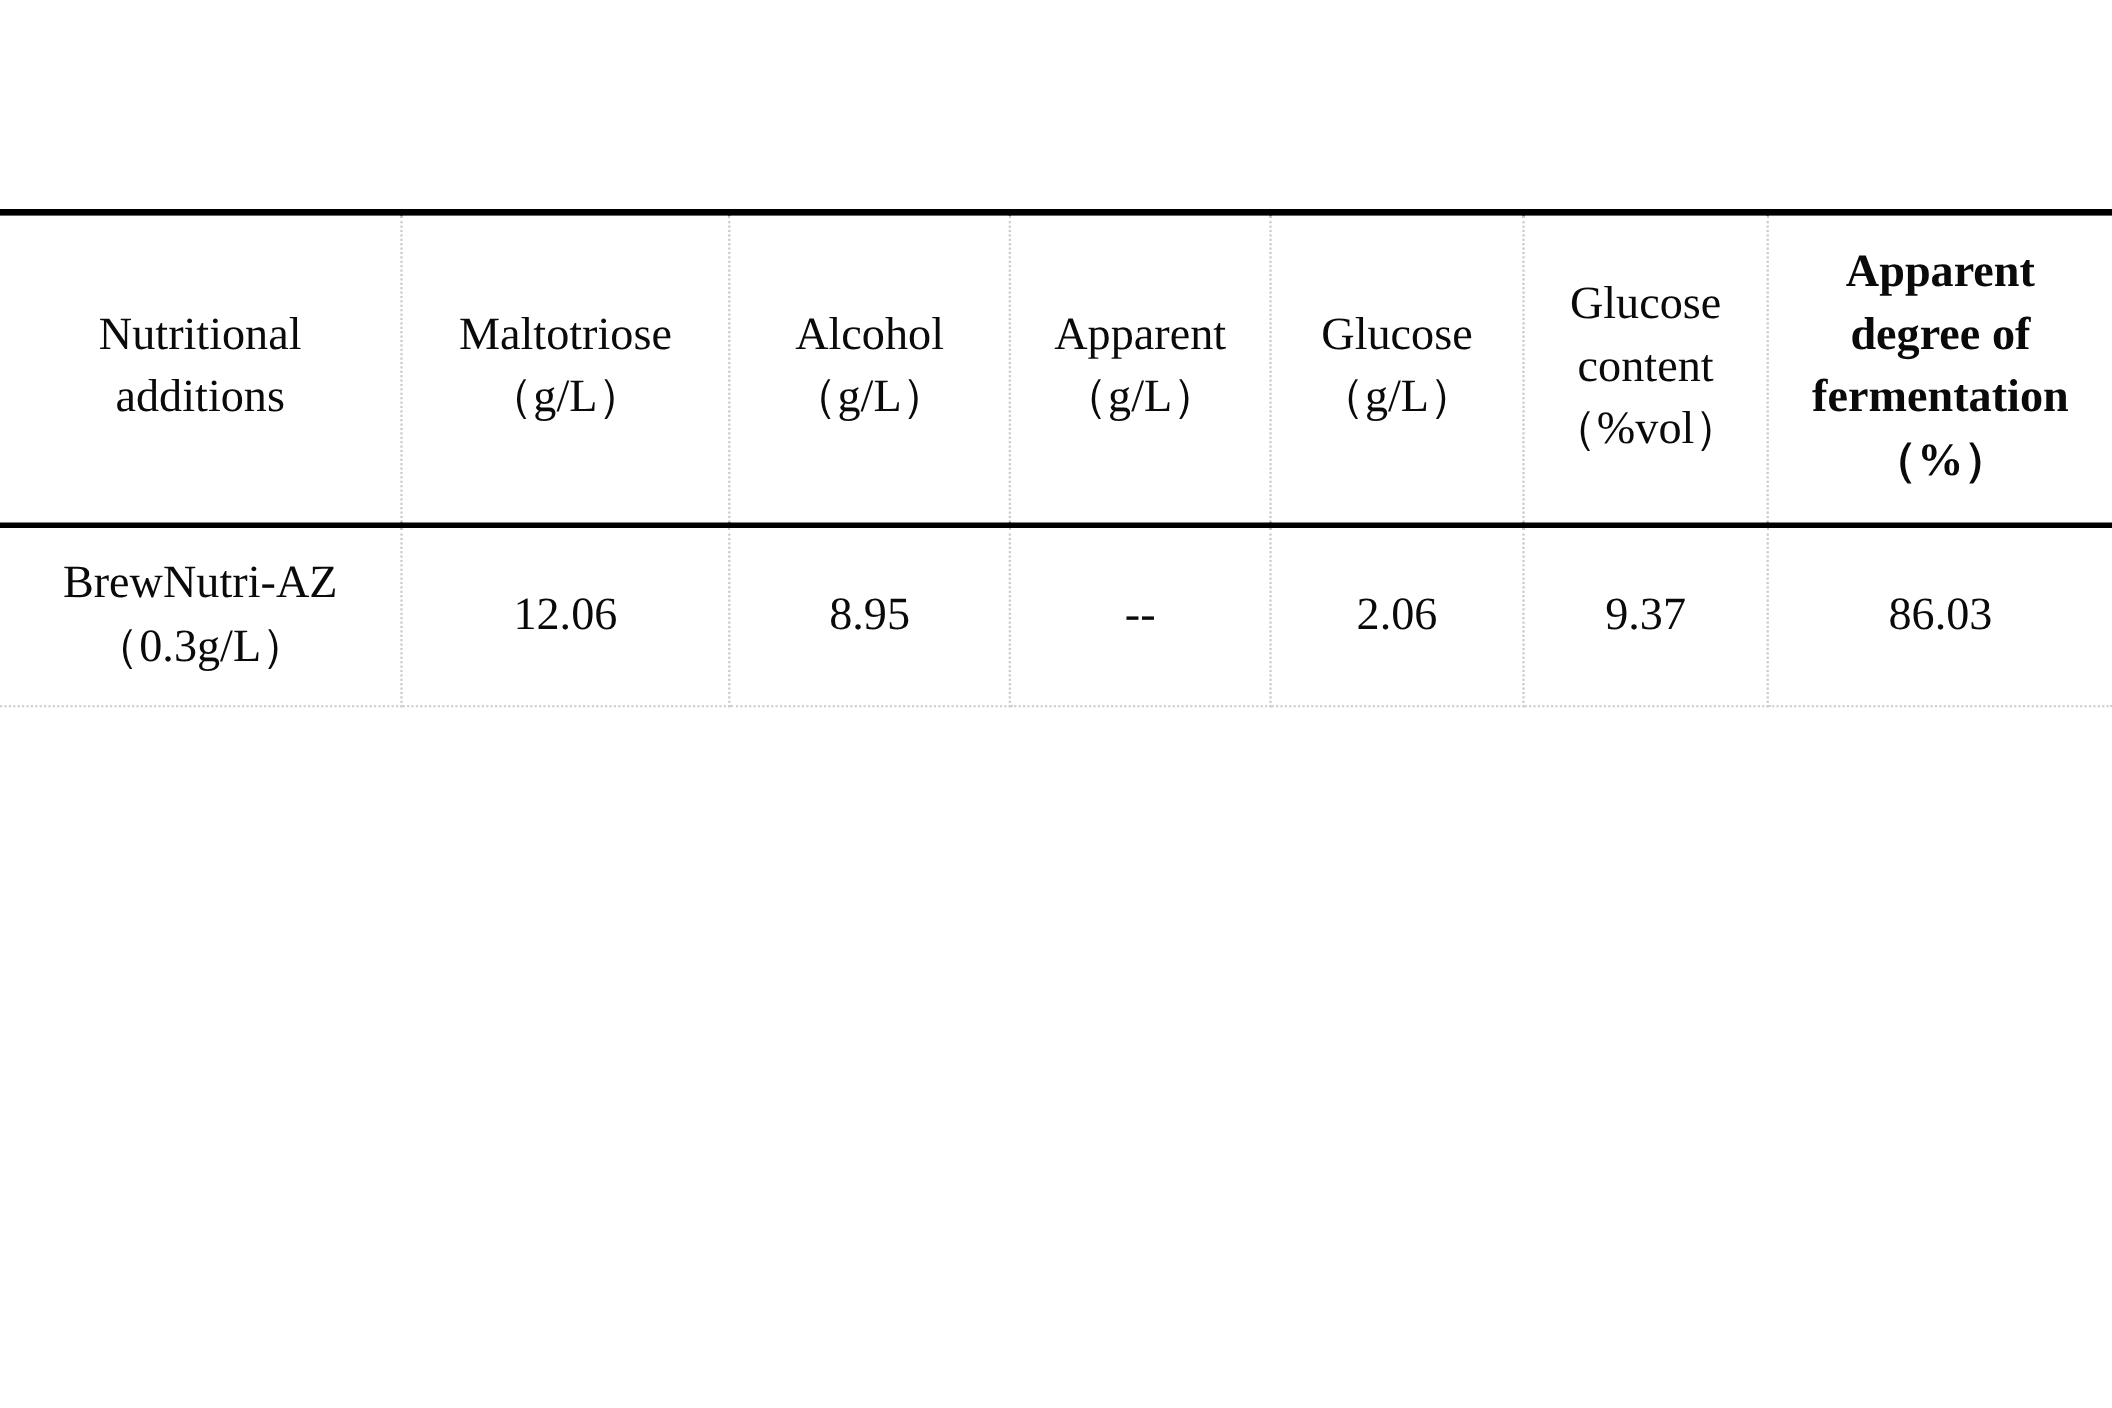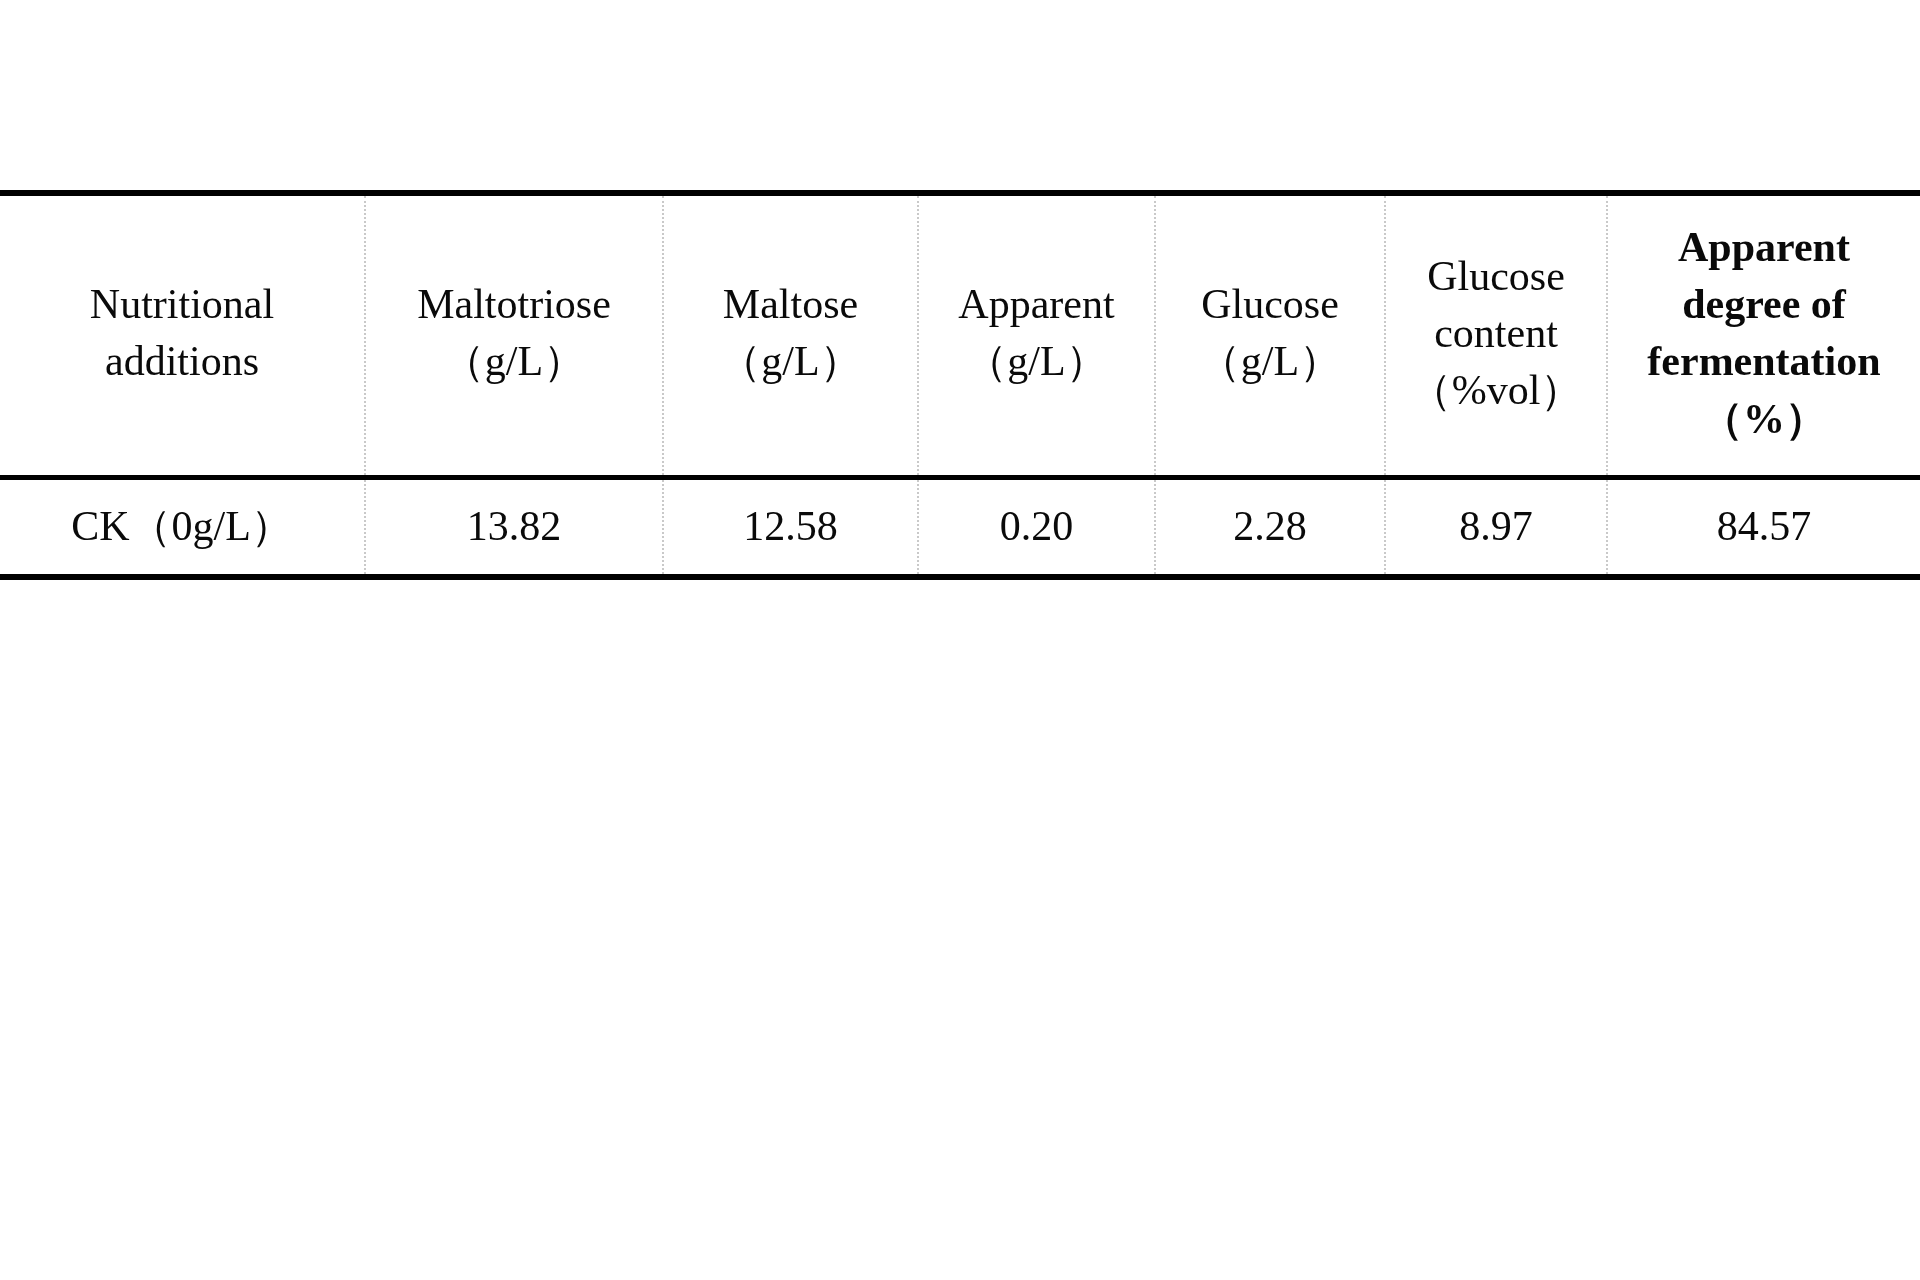--- a/index.html
+++ b/index.html
@@ -101,21 +101,21 @@
         <tr>
           <th>
             <span class="cell-line">Nutritional</span>
             <span class="cell-line">additions</span>
           </th>
           <th>
             <span class="cell-line">Maltotriose</span>
             <span class="cell-line nowrap">（g/L）</span>
           </th>
           <th>
-            <span class="cell-line">Maltose</span>
+            <span class="cell-line">Alcohol</span>
             <span class="cell-line nowrap">（g/L）</span>
           </th>
           <th>
             <span class="cell-line">Apparent</span>
             <span class="cell-line nowrap">（g/L）</span>
           </th>
           <th>
             <span class="cell-line">Glucose</span>
             <span class="cell-line nowrap">（g/L）</span>
           </th>
@@ -126,27 +126,28 @@
           </th>
           <th>
             <span class="cell-line">Apparent</span>
             <span class="cell-line">degree of</span>
             <span class="cell-line">fermentation</span>
             <span class="cell-line nowrap">（%）</span>
           </th>
         </tr>
       </thead>
       <tbody>
-        <tr class="row-1">
+        <tr class="row-0">
           <td>
-            <span class="cell-line nowrap">CK（0g/L）</span>
+            <span class="cell-line">BrewNutri-AZ</span>
+            <span class="cell-line nowrap">（0.3g/L）</span>
           </td>
-          <td>13.82</td>
-          <td>12.58</td>
-          <td>0.20</td>
-          <td>2.28</td>
-          <td>8.97</td>
-          <td>84.57</td>
+          <td>12.06</td>
+          <td>8.95</td>
+          <td>--</td>
+          <td>2.06</td>
+          <td>9.37</td>
+          <td>86.03</td>
         </tr>
       </tbody>
     </table>
   </div>
 </div>
 
 </body></html>

